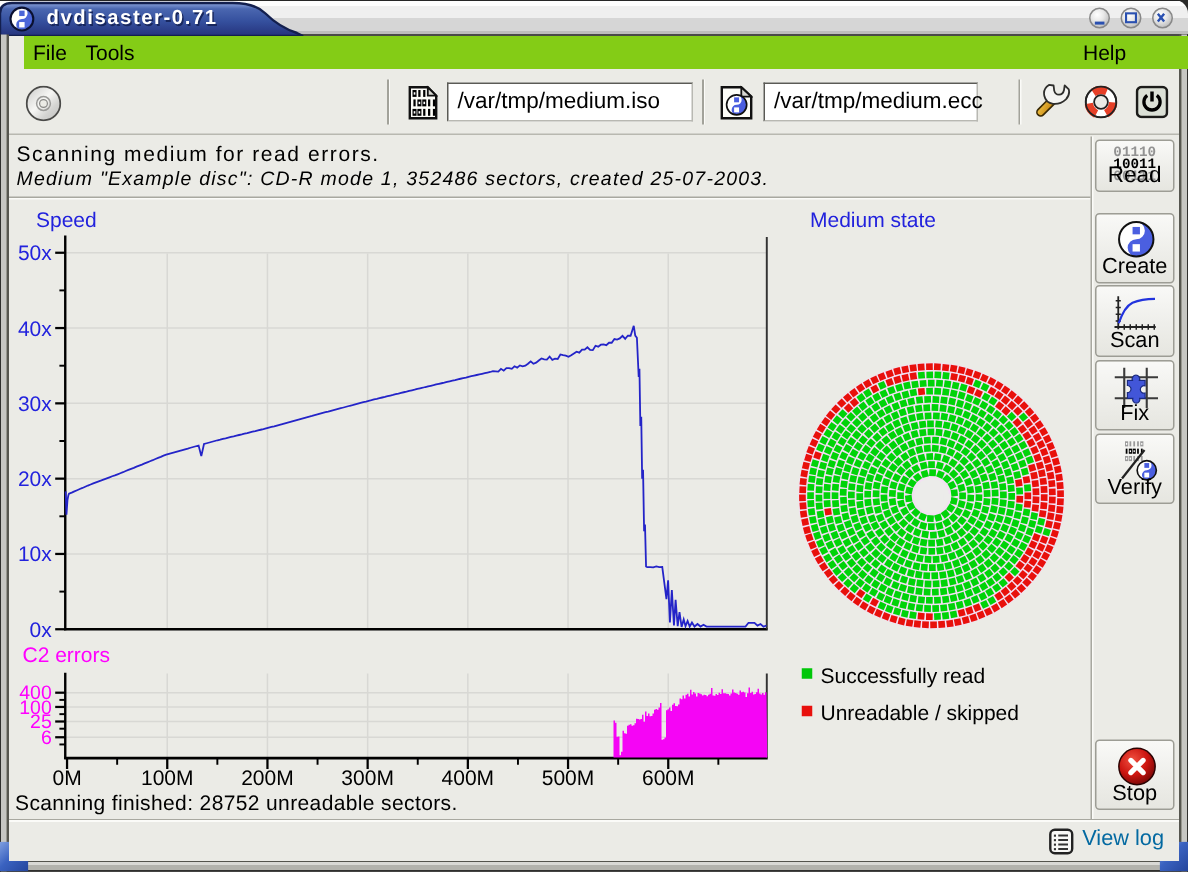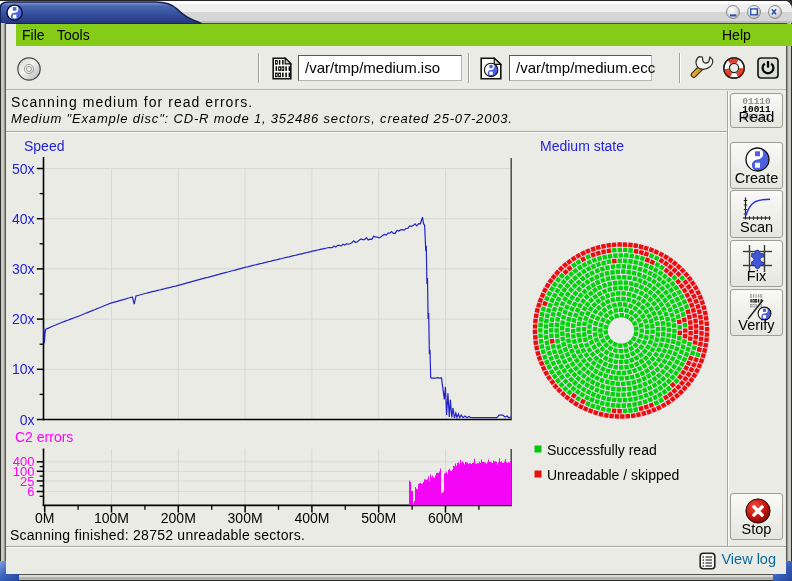--- a/index.html
+++ b/index.html
@@ -59,20 +59,21 @@
           <stop offset="1" stop-color="#25337c"></stop>
       </linearGradient>
     </defs>
     <path d="M0,24 L0,9 Q0,2 8,2 L155,2 Q170,2 177,9 Q186,18 198,22 L202,24 Z" fill="url(#tabg)" stroke="#131f4e" stroke-width="1.6"></path>
     <circle cx="14.6" cy="12.7" r="7.6" fill="#fff"></circle>
       <path d="M14.6,5.1 A7.6,7.6 0 0 1 14.6,20.3 A3.80,3.80 0 0 1 14.6,12.7 A3.80,3.80 0 0 0 14.6,5.1 Z" fill="#4b66d8"></path>
       <rect x="12.8" y="7.1" width="3.6" height="3.6" fill="#4b66d8"></rect>
       <rect x="12.8" y="14.7" width="3.6" height="3.6" fill="#fff"></rect>
       <circle cx="14.6" cy="12.7" r="7.6" fill="none" stroke="#0a1030" stroke-width="1.4"></circle>
   </svg>
+  <div class="abs" id="titletext">dvdisaster-0.71</div>
   <div class="abs wbtn" style="left:726px;"></div>
   <div class="abs wbtn" style="left:747px;"></div>
   <div class="abs wbtn" style="left:768px;"></div>
   <svg class="abs" style="left:726px;top:5px;" width="58" height="14" viewBox="0 0 58 14">
     <rect x="3.9" y="9.4" width="6.4" height="2" fill="#2a50b0"></rect>
     <rect x="24.7" y="3.9" width="6.6" height="5.9" fill="none" stroke="#2a50b0" stroke-width="1.4"></rect>
     <path d="M45.9,4.2 L50.1,9.4 M50.1,4.2 L45.9,9.4" stroke="#2a50b0" stroke-width="1.6" fill="none"></path>
   </svg>
   <div class="abs" id="lframe"></div>
   <div class="abs" id="rframe"></div>

